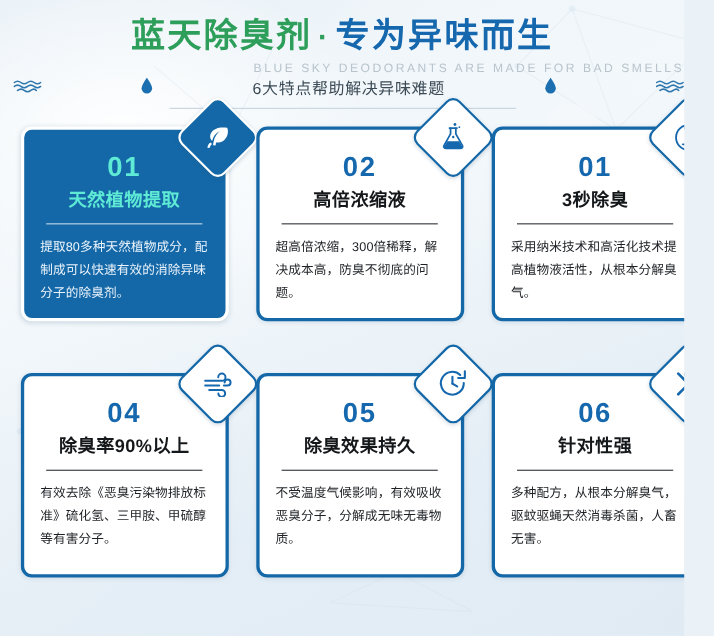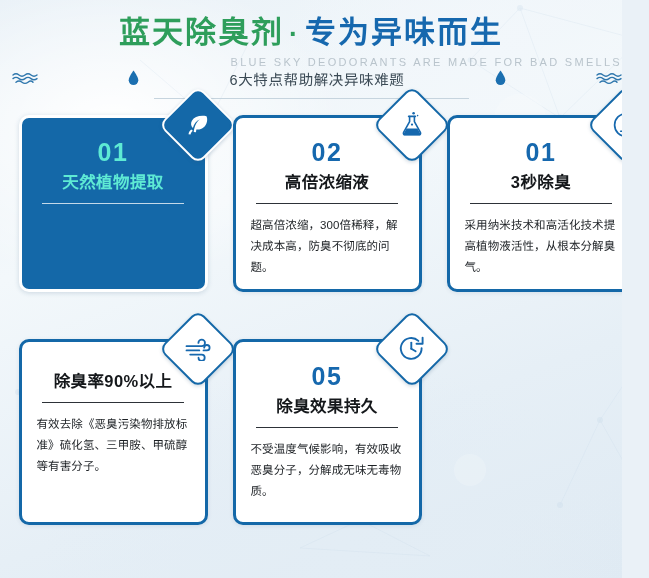--- a/index.html
+++ b/index.html
@@ -263,20 +263,21 @@
         <span class="badge-inner">
           <svg width="26" height="26" viewBox="0 0 26 26" aria-hidden="true">
             <path d="M21.5 4.2c-6.8-1.1-12.3.6-14.6 4.6-1.5 2.6-.9 5.6 1 7.2.9-3.9 3.3-7 7-8.8-2.8 2.3-4.7 5.3-5.6 9.2-.3 1.2-.5 2.4-.6 3.6l2.3.3c.1-1 .2-1.9.4-2.8 5.6.5 9.6-2.9 10.6-8 .3-1.6.4-3.4-.5-5.3z" fill="#ffffff"></path>
             <path d="M6.2 17.6c-1.5 1.2-2.4 2.8-2.7 4.7l2 .3c.3-1.6 1.1-2.9 2.4-3.8z" fill="#ffffff"></path>
           </svg>
         </span>
       </div>
       <div class="num">01</div>
       <div class="card-title">天然植物提取</div>
       <div class="divider"></div>
+      <div class="card-desc">提取80多种天然植物成分，配制成可以快速有效的消除异味分子的除臭剂。</div>
     </div>
 
     <div class="card is-plain">
       <div class="badge">
         <span class="badge-inner">
           <svg width="26" height="28" viewBox="0 0 26 28" aria-hidden="true">
             <g stroke="#1668ae" stroke-width="1.6" fill="none" stroke-linejoin="round" stroke-linecap="round">
               <path d="M9.6 5.4h6.8"></path>
               <path d="M10.6 5.6v5.1L4.6 21.4a1.6 1.6 0 0 0 1.4 2.4h14a1.6 1.6 0 0 0 1.4-2.4l-6-10.7V5.6"></path>
             </g>
@@ -317,20 +318,21 @@
           <svg width="28" height="24" viewBox="0 0 28 24" aria-hidden="true">
             <g stroke="#1668ae" stroke-width="1.8" fill="none" stroke-linecap="round">
               <path d="M2.5 9.2h15.2a3.3 3.3 0 1 0-3.3-3.3"></path>
               <path d="M2.5 13.4h12.8"></path>
               <path d="M6.2 17.6h11.4a3.1 3.1 0 1 1-3.1 3.1"></path>
               <path d="M19.5 13.4h3.4a2.7 2.7 0 1 0-2.7-2.7"></path>
             </g>
           </svg>
         </span>
       </div>
+      <div class="num">04</div>
       <div class="card-title">除臭率90%以上</div>
       <div class="divider"></div>
       <div class="card-desc">有效去除《恶臭污染物排放标准》硫化氢、三甲胺、甲硫醇等有害分子。</div>
     </div>
 
     <div class="card is-plain">
       <div class="badge">
         <span class="badge-inner">
           <svg width="28" height="28" viewBox="0 0 28 28" aria-hidden="true">
             <path d="M23.6 13.2a10.4 10.4 0 1 1-3.2-7.3" fill="none" stroke="#1668ae" stroke-width="1.9" stroke-linecap="round"></path>
@@ -341,15 +343,31 @@
             </g>
           </svg>
         </span>
       </div>
       <div class="num">05</div>
       <div class="card-title">除臭效果持久</div>
       <div class="divider"></div>
       <div class="card-desc">不受温度气候影响，有效吸收恶臭分子，分解成无味无毒物质。</div>
     </div>
 
+    <div class="card is-plain">
+      <div class="badge">
+        <span class="badge-inner">
+          <svg width="28" height="28" viewBox="0 0 28 28" aria-hidden="true">
+            <g stroke="#1668ae" stroke-width="2.4" stroke-linecap="round">
+              <path d="M4.6 4.6 L23.4 23.4"></path>
+              <path d="M23.4 4.6 L4.6 23.4"></path>
+            </g>
+          </svg>
+        </span>
+      </div>
+      <div class="num">06</div>
+      <div class="card-title">针对性强</div>
+      <div class="divider"></div>
+      <div class="card-desc">多种配方，从根本分解臭气，驱蚊驱蝇天然消毒杀菌，人畜无害。</div>
+    </div>
 
   </div>
 </div>
 
 </body></html>

